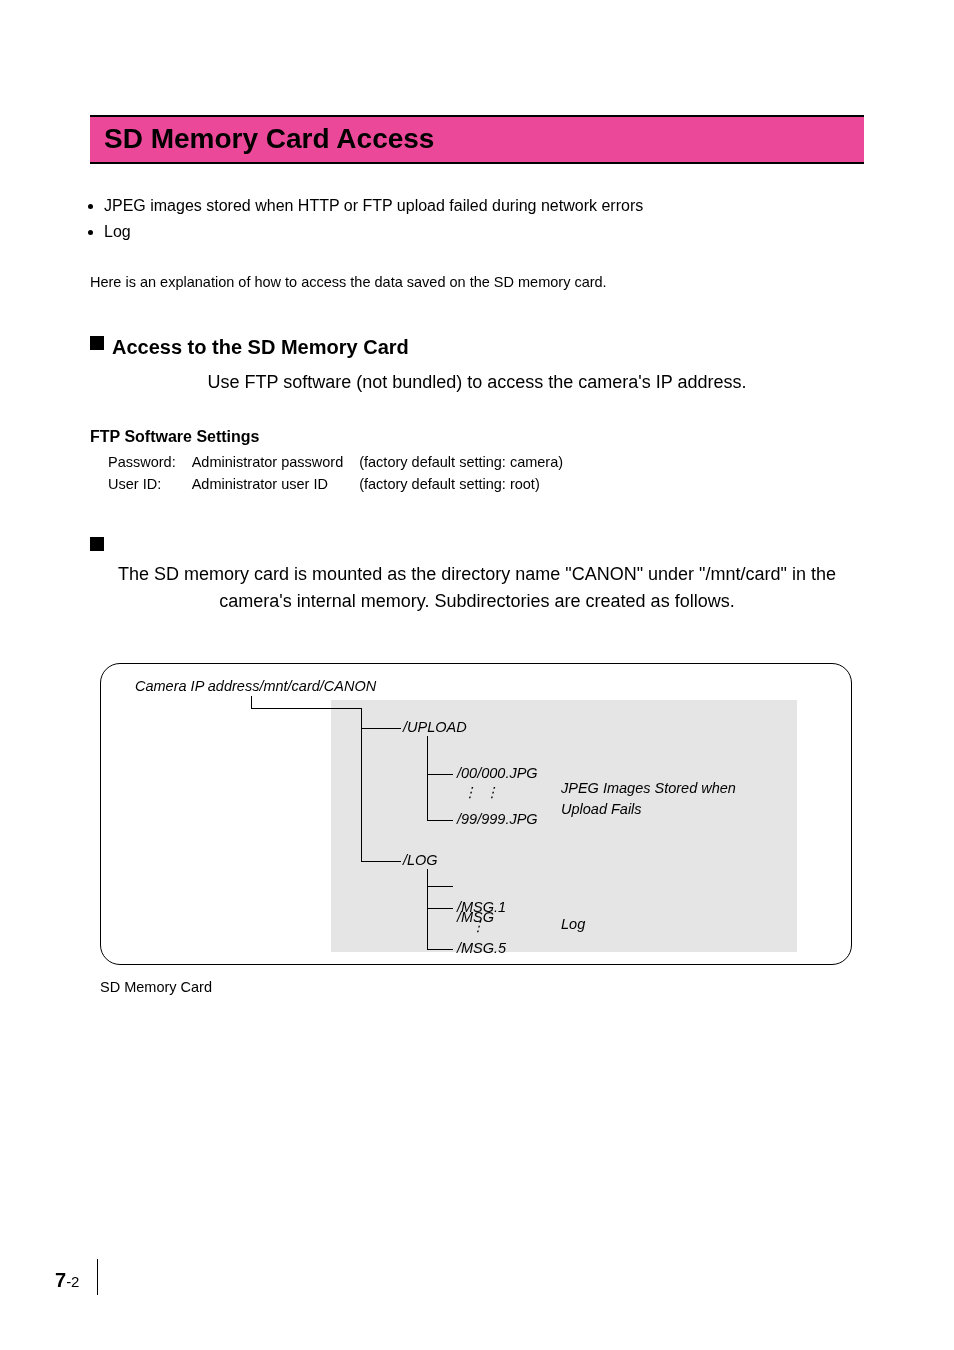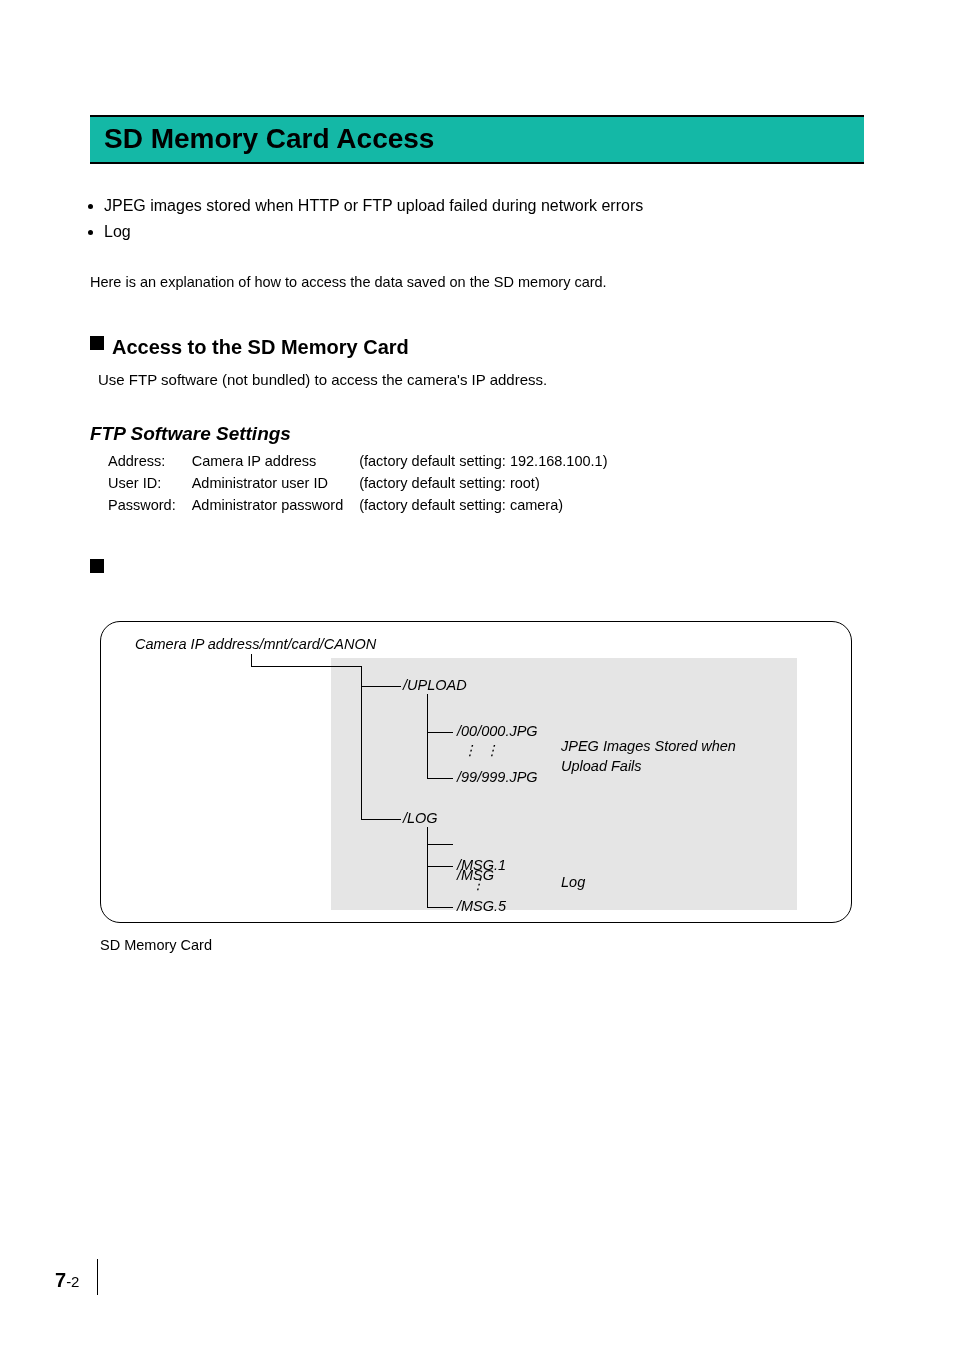--- a/index.html
+++ b/index.html
@@ -14,21 +14,21 @@
     height: 1350px;
     position: relative;
     box-sizing: border-box;
     padding: 115px 90px 0 90px;
   }
 
   
   .title-bar {
     border-top: 2px solid #000;
     border-bottom: 2px solid #000;
-    background: #14b8a6;
+    background: #ec4899;
     padding: 6px 14px 7px 14px;
   }
   .title-bar h1 {
     margin: 0;
     font-family: "Arial Narrow", Arial, sans-serif;
     font-stretch: condensed;
     font-weight: bold;
     font-size: 28px;
     letter-spacing: 0px;
   }
@@ -67,30 +67,30 @@
     flex: 0 0 auto;
   }
   .sec-heading .txt {
     font-family: "Arial Narrow", Arial, sans-serif;
     font-stretch: condensed;
     font-weight: bold;
     font-size: 20px;
   }
 
   .para {
-    font-size: 15px;
+    font-size: 18px;
     line-height: 1.5;
-    margin: 4px 0 18px 8px;
+    margin: 4px 0 18px 0;
+    text-align: center;
   }
 
   .subhead {
     font-weight: bold;
-    font-size: 19px;
+    font-size: 16px;
     margin: 32px 0 6px 0;
-    font-style: italic;
   }
 
   table.ftp {
     border-collapse: collapse;
     margin-left: 18px;
     font-size: 14.5px;
     line-height: 1.5;
   }
   table.ftp td { padding: 0 16px 0 0; vertical-align: top; white-space: nowrap; }
 
@@ -205,41 +205,37 @@
 
   <div class="sec-heading">
     <span class="sq"></span>
     <span class="txt">Access to the SD Memory Card</span>
   </div>
   <p class="para">Use FTP software (not bundled) to access the camera's IP address.</p>
 
   <div class="subhead">FTP Software Settings</div>
   <table class="ftp">
     <tbody>
-        <tr>
-      <td>Address:</td>
-      <td>Camera IP address</td>
-      <td>(factory default setting: 192.168.100.1)</td>
+    <tr>
+      <td>Password:</td>
+      <td>Administrator password</td>
+      <td>(factory default setting: camera)</td>
     </tr>
     <tr>
       <td>User ID:</td>
       <td>Administrator user ID</td>
       <td>(factory default setting: root)</td>
     </tr>
-    <tr>
-      <td>Password:</td>
-      <td>Administrator password</td>
-      <td>(factory default setting: camera)</td>
-    </tr>
   </tbody>
     </table>
 
   <div class="sec-heading">
     <span class="sq"></span>
   </div>
+  <p class="para">The SD memory card is mounted as the directory name "CANON" under "/mnt/card" in the camera's internal memory. Subdirectories are created as follows.</p>
 
   <div class="diagram-wrap">
     <div class="diagram">
       <div class="gray-box"></div>
 
       <div class="root-label">Camera IP address/mnt/card/CANON</div>
 
       <div class="vline l-root-v"></div>
       <div class="hline l-root-h"></div>
       <div class="vline l-main-v"></div>

